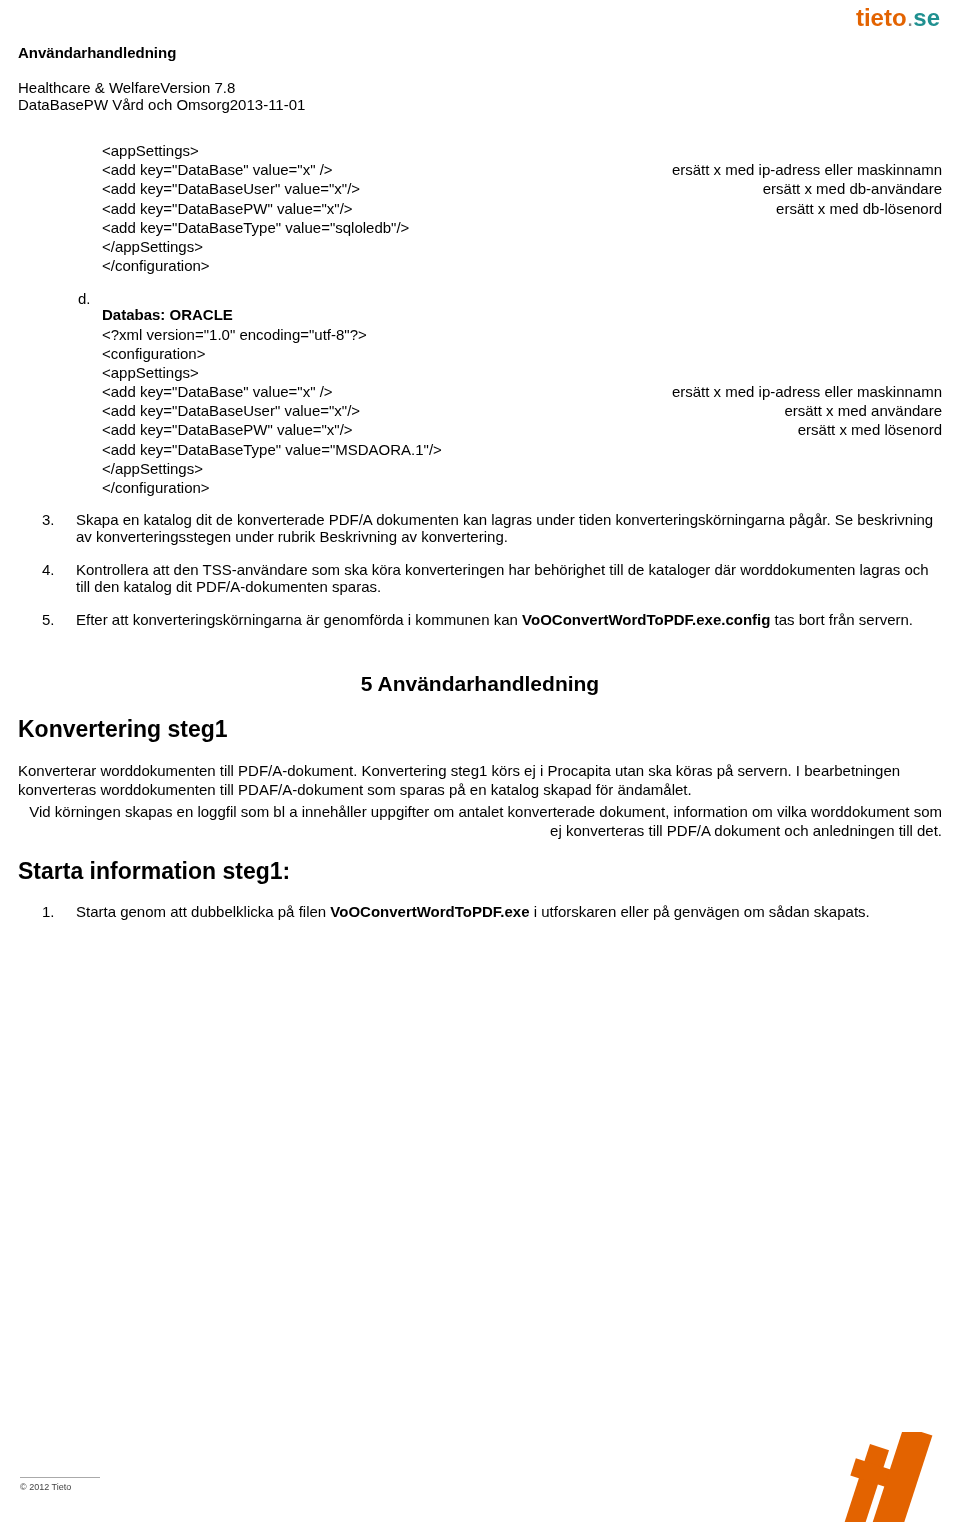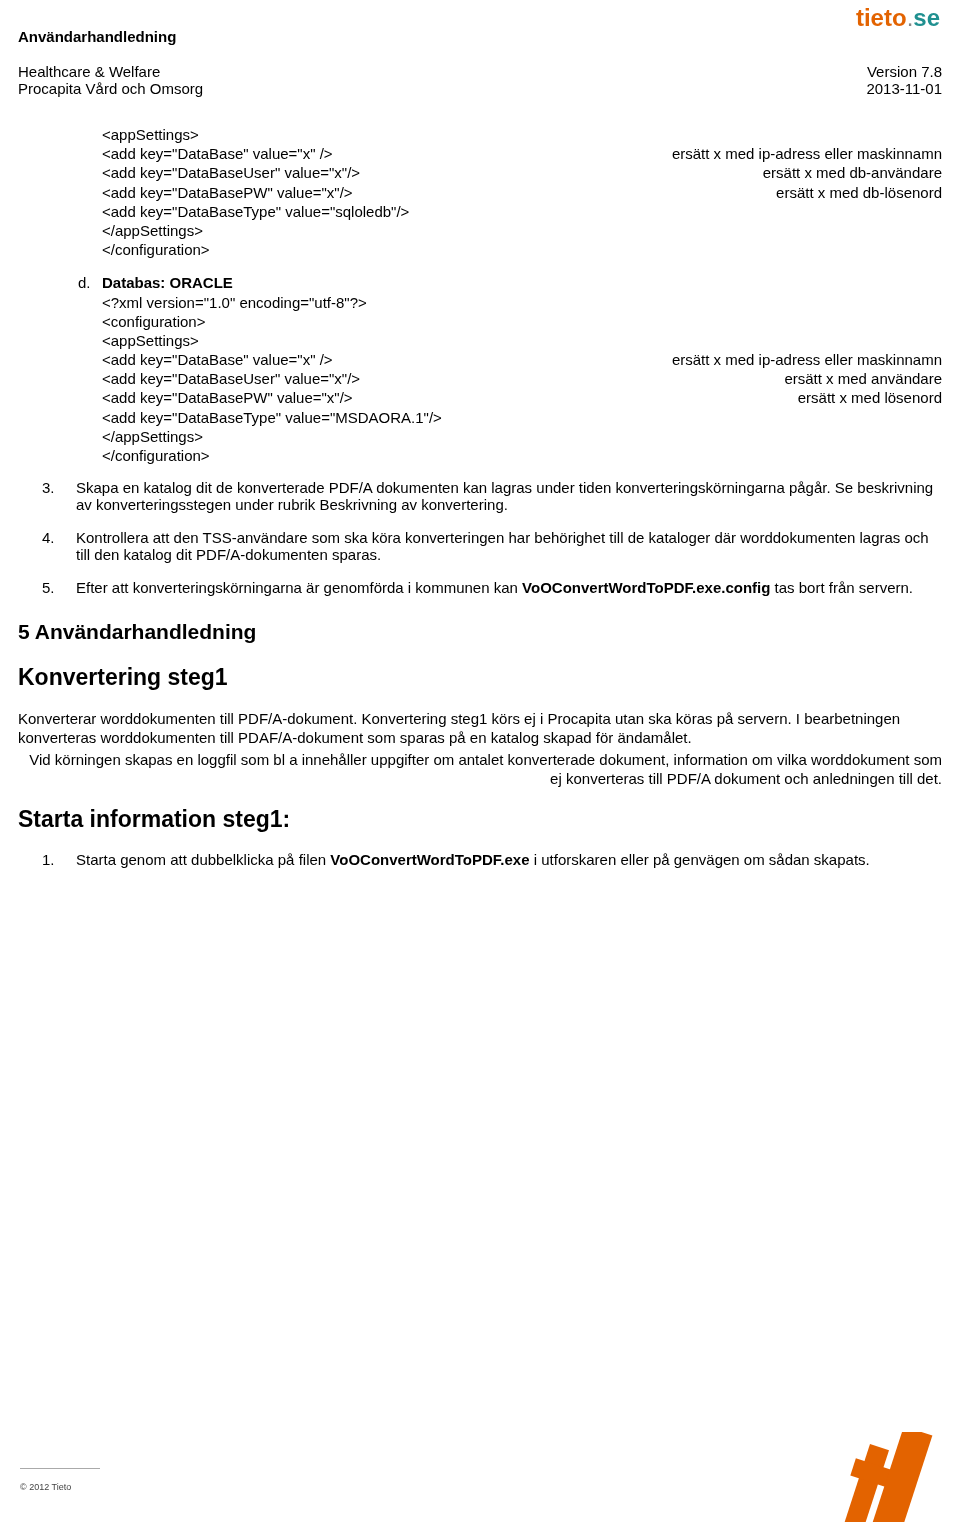--- a/index.html
+++ b/index.html
@@ -9,41 +9,41 @@
     background: #fff;
     font-family: Arial, Helvetica, sans-serif;
     font-size: 15px;
     color: #000;
     position: relative;
     padding: 28px 18px 20px 18px;
   }
   .header {
     margin-bottom: 28px;
   }
-  .h-row { display: flex; justify-content: space-between; align-items: baseline; }
-  .bold { font-weight: bold; }
+  .h-row { display: flex; align-items: baseline; }
+  .bold { font-weight: bold; margin-top: 16px; }
   .logo { position: absolute; top: 4px; right: 20px; font-weight: 700; font-size: 24px; }
   .logo .orange { color: #e36300; }
   .logo .teal { color: #209090; }
   .logo .gray { color: #888; font-weight: 400; }
   .content { padding-left: 60px; padding-right: 0; margin-top: 14px; }
   .indent { padding-left: 24px; }
   .pair { display: flex; justify-content: space-between; }
   .pair .left { white-space: pre; }
   .pair .right { color: #000000; }
   .item-block { margin-bottom: 14px; }
   .li-num { display: flex; margin-bottom: 16px; }
   .li-num .num { width: 34px; flex: 0 0 34px; }
   .li-num .txt { flex: 1; }
-  .section-h { font-size: 21px; font-weight: bold; margin-top: 24px; margin-bottom: 20px; }
+  .section-h { font-size: 21px; font-weight: bold; margin-top: 44px; margin-bottom: 20px; text-align: center; }
   .sub-h { font-size: 23px; font-weight: bold; margin-top: 18px; margin-bottom: 18px; }
   .para { margin-bottom: 16px; line-height: 1.28; }
   .footer-left {
     position: absolute; left: 20px; bottom: 30px;
-    font-size: 9px; color: #444; border-top: 1px solid #aaa; width: 80px; padding-top: 13px;
+    font-size: 9px; color: #444; border-top: 1px solid #aaa; width: 80px; padding-top: 4px;
   }
   .footer-right {
     position: absolute; right: 0; bottom: 0;
     width: 200px; height: 90px; overflow: hidden;
   }
   .footer-right svg { display: block; }
 </style>
 </head>
 <body>
 
@@ -51,21 +51,21 @@
   <div class="logo">
     <span class="orange">tieto</span><span class="gray">.</span><span class="teal">se</span>
   </div>
   <div class="bold">Användarhandledning</div>
   <div style="height:18px"></div>
   <div class="h-row">
     <span>Healthcare &amp; Welfare</span>
     <span>Version 7.8</span>
   </div>
   <div class="h-row">
-    <span>Procapita Vård och Omsorg</span>
+    <span>DataBasePW Vård och Omsorg</span>
     <span>2013-11-01</span>
   </div>
 </div>
 
 <div class="content">
 
   <div class="indent item-block" style="line-height:1.28;">
     <div>&lt;appSettings&gt;</div>
     <div class="pair">
       <span class="left">&lt;add key="DataBase" value="x" /&gt;</span>

